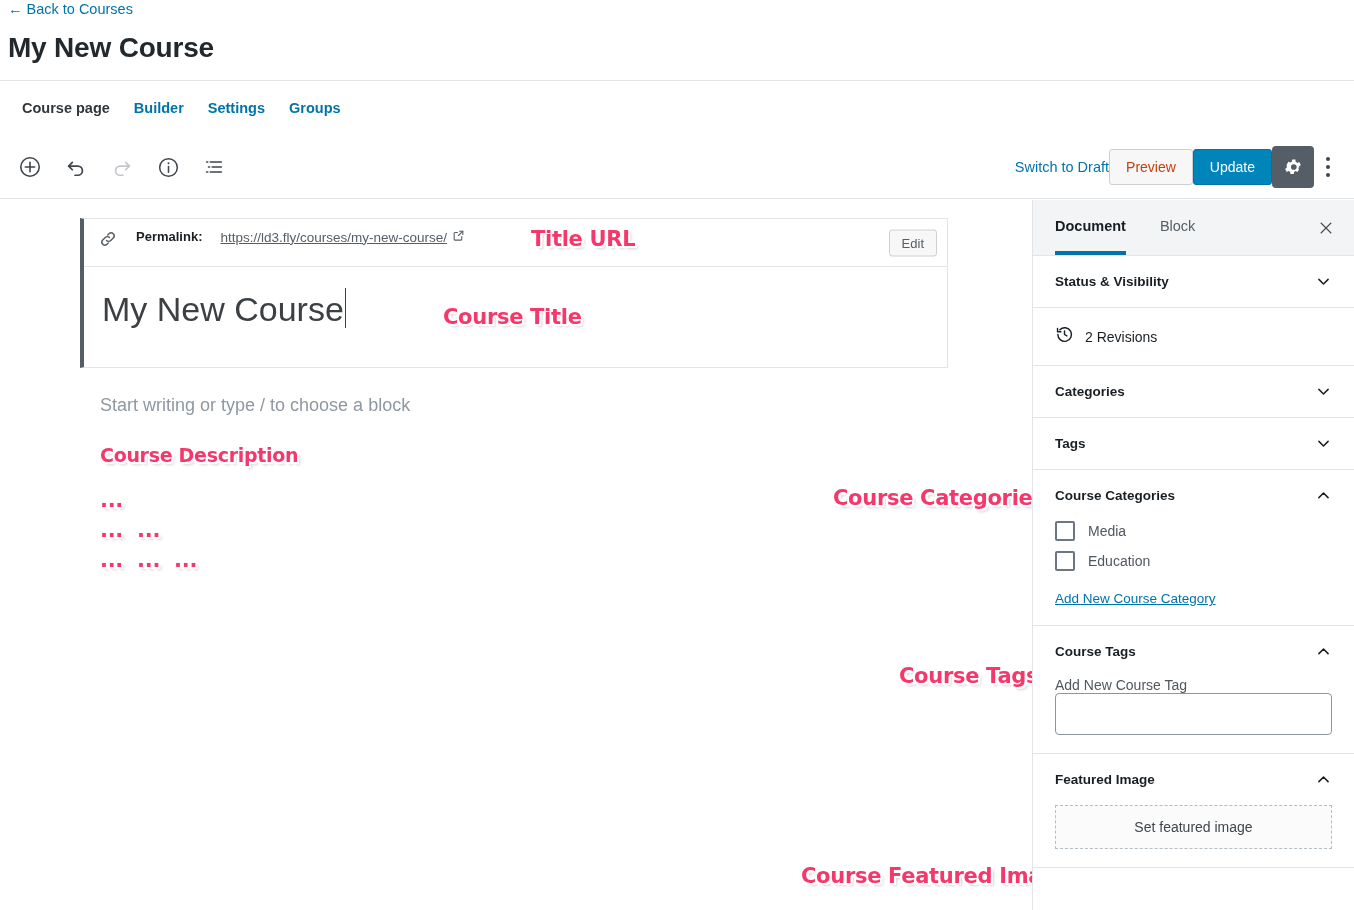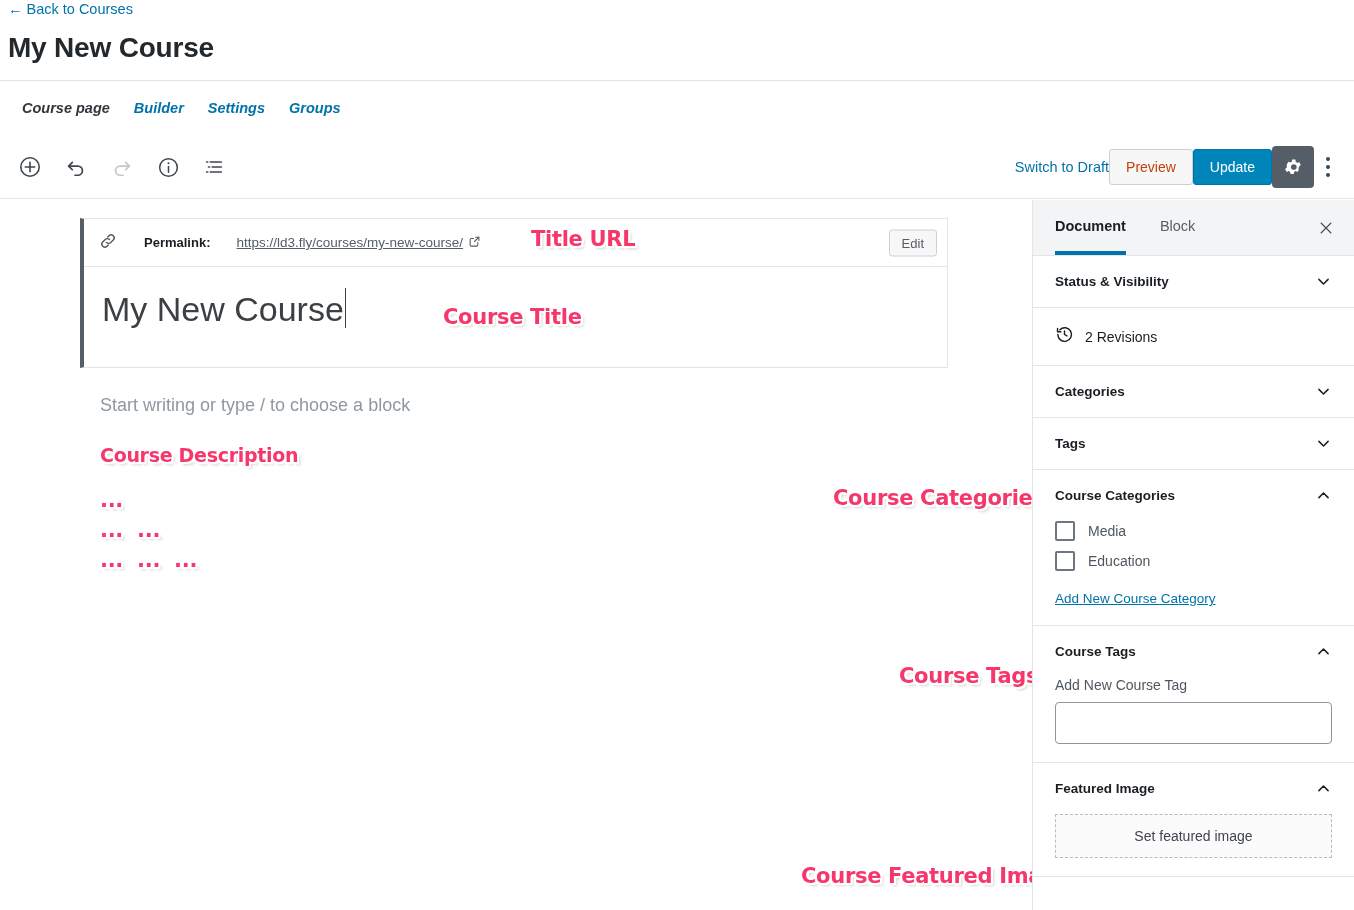--- a/index.html
+++ b/index.html
@@ -24,21 +24,20 @@
   .page-title {
     position:absolute; left:8px; top:32px;
     font-size:28px; font-weight:bold; color:#23282d;
     letter-spacing:-0.2px;
   }
   .tabbar {
     position:absolute; left:0; top:80px; width:1354px; height:68px;
     border-top:1px solid #e2e4e7;
     border-bottom:1px solid #e2e4e7;
     background:#fff;
-    font-style:italic;
   }
   .tabs { display:flex; align-items:flex-start; padding-left:10px; height:100%; }
   .tab {
     font-size:14.5px; font-weight:bold;
     padding:19px 12px 0 12px;
     color:#0073aa; cursor:pointer; position:relative; height:100%;
   }
   .tab.active { color:#32373c; }
   .tab.active::after {
     content:""; position:absolute; left:10px; right:10px; bottom:0;
@@ -81,21 +80,21 @@
   
   .canvas { position:absolute; left:0; top:200px; width:1032px; height:710px; background:#fff; }
 
   .titleblock {
     position:absolute; left:80px; top:18px; width:868px;
     border:1px solid #e2e4e7;
     border-left:4px solid #555d66;
     background:#fff;
   }
   .permalink-row {
-    display:flex; align-items:center; gap:26px;
+    display:flex; align-items:flex-start; gap:18px;
     padding:10px 12px 10px 14px;
     border-bottom:1px solid #e2e4e7;
     background:#fff; position:relative; height:48px;
   }
   .permalink-label { font-size:13px; font-weight:bold; color:#191e23; }
   .permalink-url {
     font-size:13.5px; color:#555d66; text-decoration:underline;
     cursor:pointer; display:flex; align-items:center; gap:5px;
   }
   .btn-edit {
@@ -176,21 +175,21 @@
   }
   .panel-row-rev .txt { font-size:14px; color:#191e23; }
   .panel-body { padding:0 22px 18px 22px; }
   .cbrow { display:flex; align-items:center; gap:13px; margin-bottom:10px; cursor:pointer; }
   .cbox { width:20px; height:20px; border:2px solid #6c7781; border-radius:2px; background:#fff; }
   .cblabel { font-size:14px; color:#50575e; }
   .addlink {
     font-size:13.5px; color:#0073aa; text-decoration:underline;
     cursor:pointer; display:inline-block; margin-top:10px;
   }
-  .fieldlabel { font-size:14px; color:#50575e; margin-bottom:9px; }
+  .fieldlabel { font-size:14px; color:#50575e; }
   .textinput {
     width:100%; height:42px; border:1px solid #8d96a0; border-radius:4px;
     background:#fff; outline:none; font-size:14px; padding:0 10px;
     font-family:"Liberation Sans", sans-serif;
   }
   .featbox {
     border:1px dashed #b5bcc2; background:#fbfbfc; height:44px;
     display:flex; align-items:center; justify-content:center; cursor:pointer;
   }
   .featbox .t { font-size:14px; color:#40464d; }

